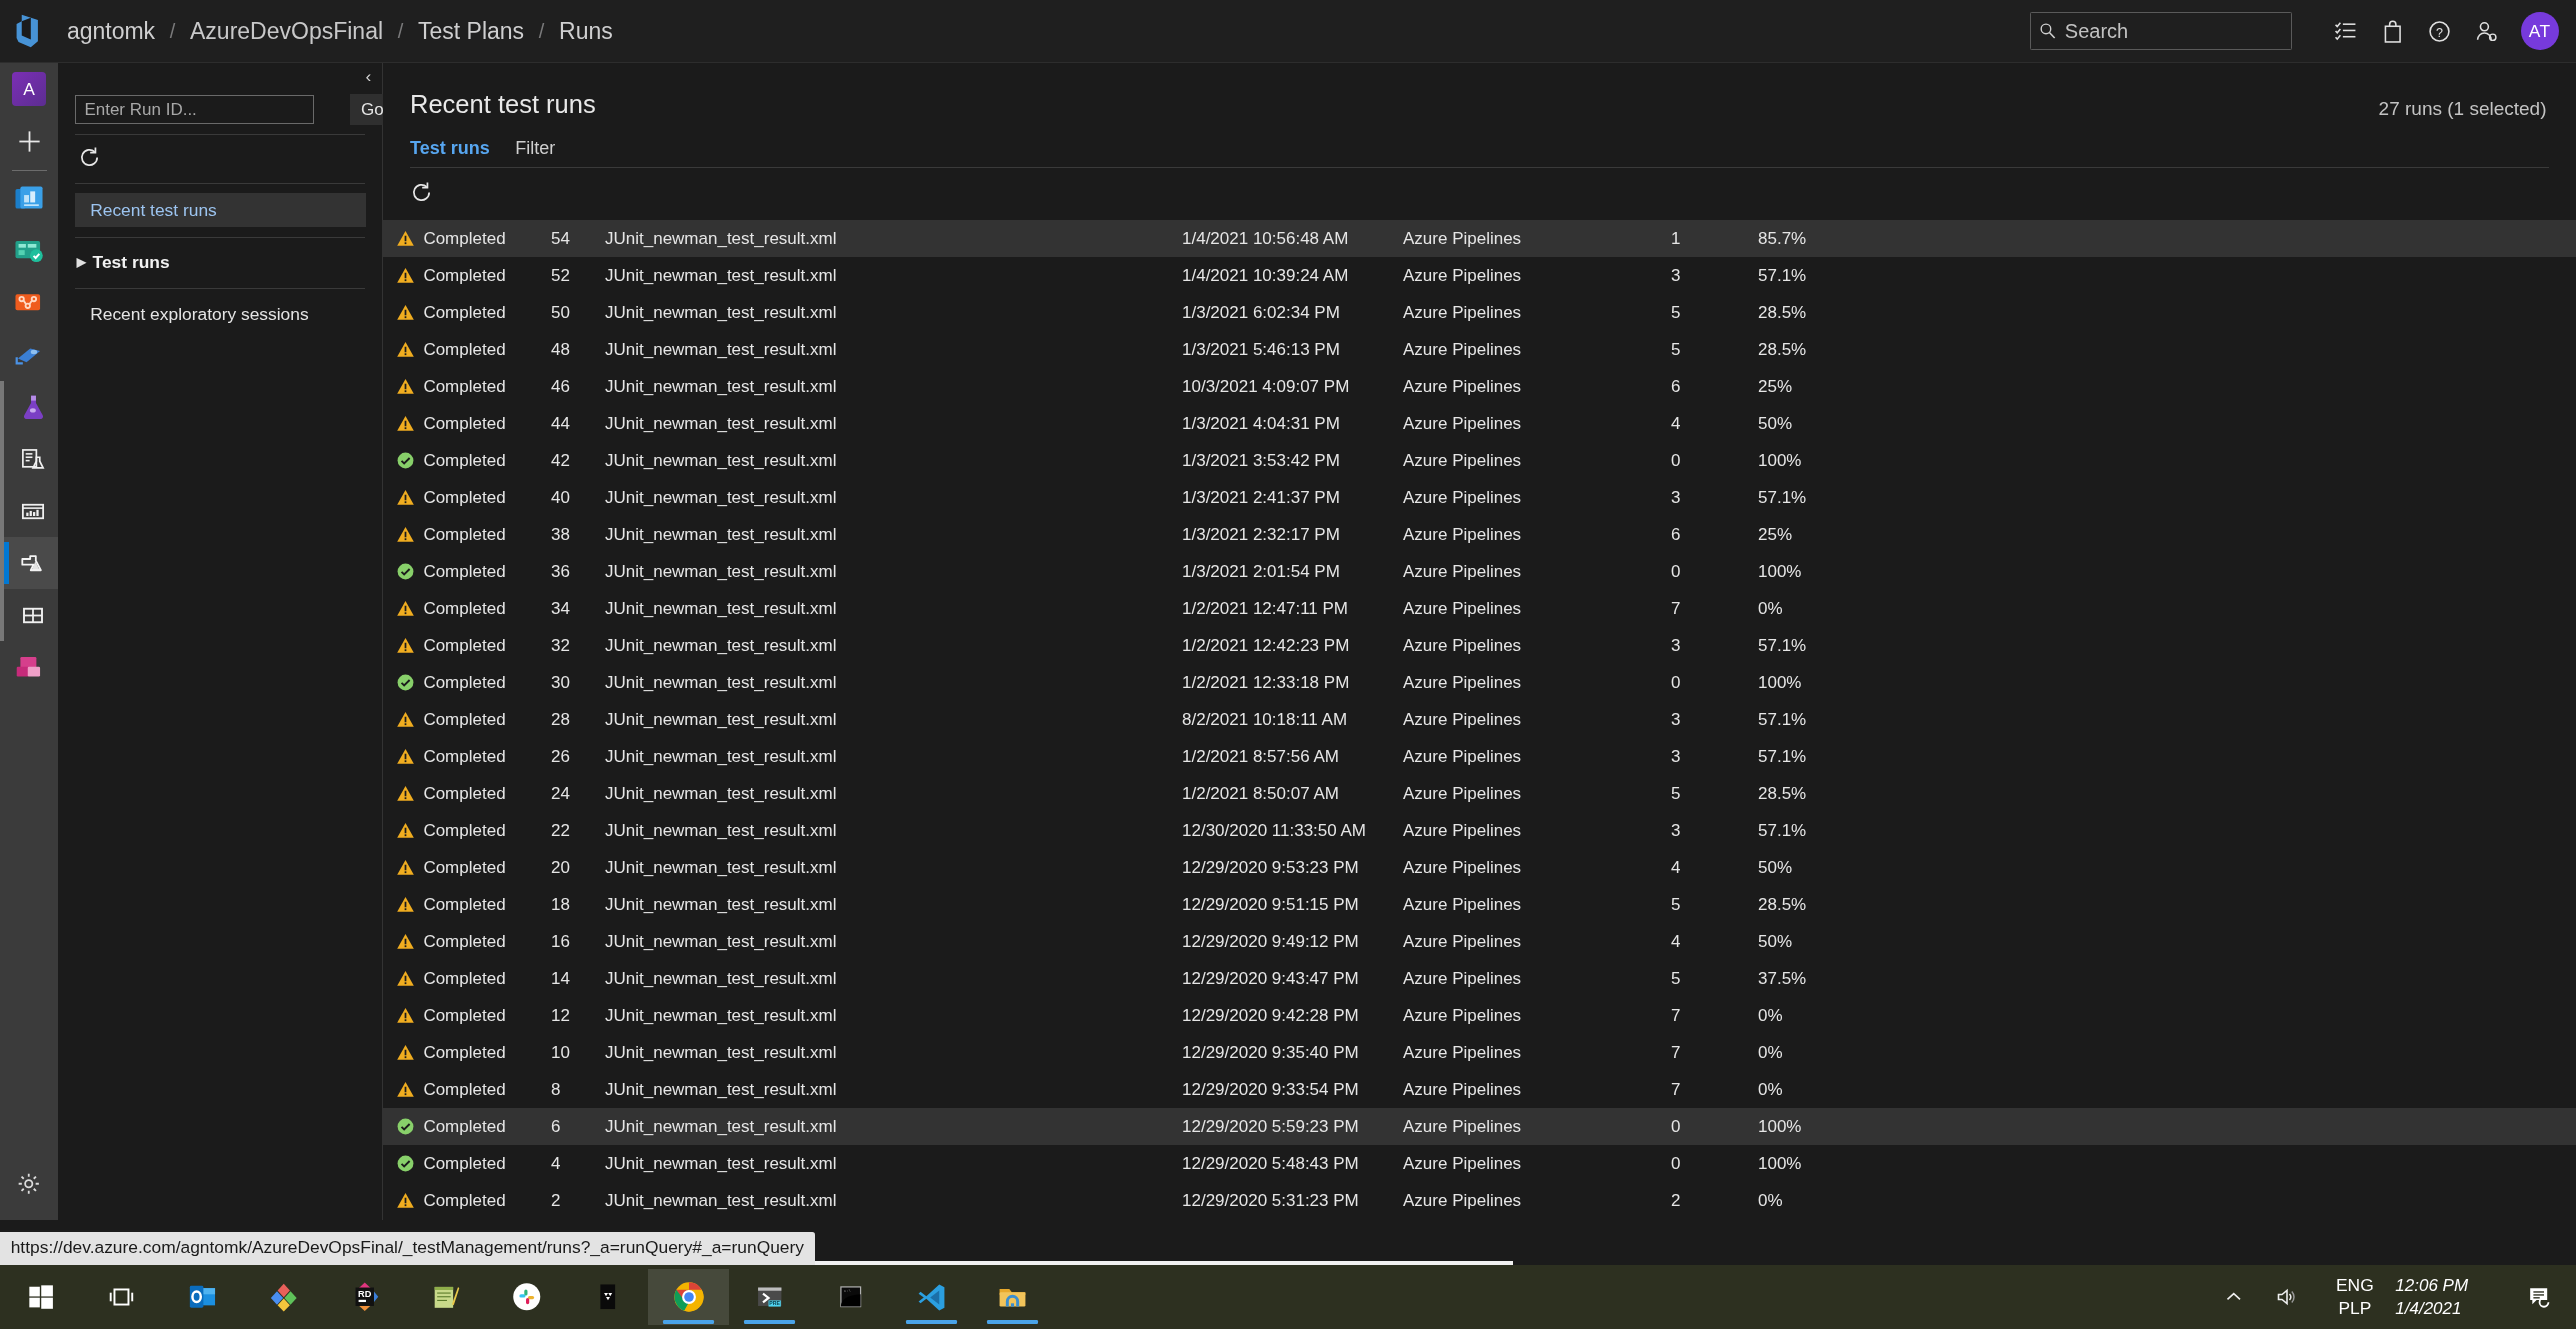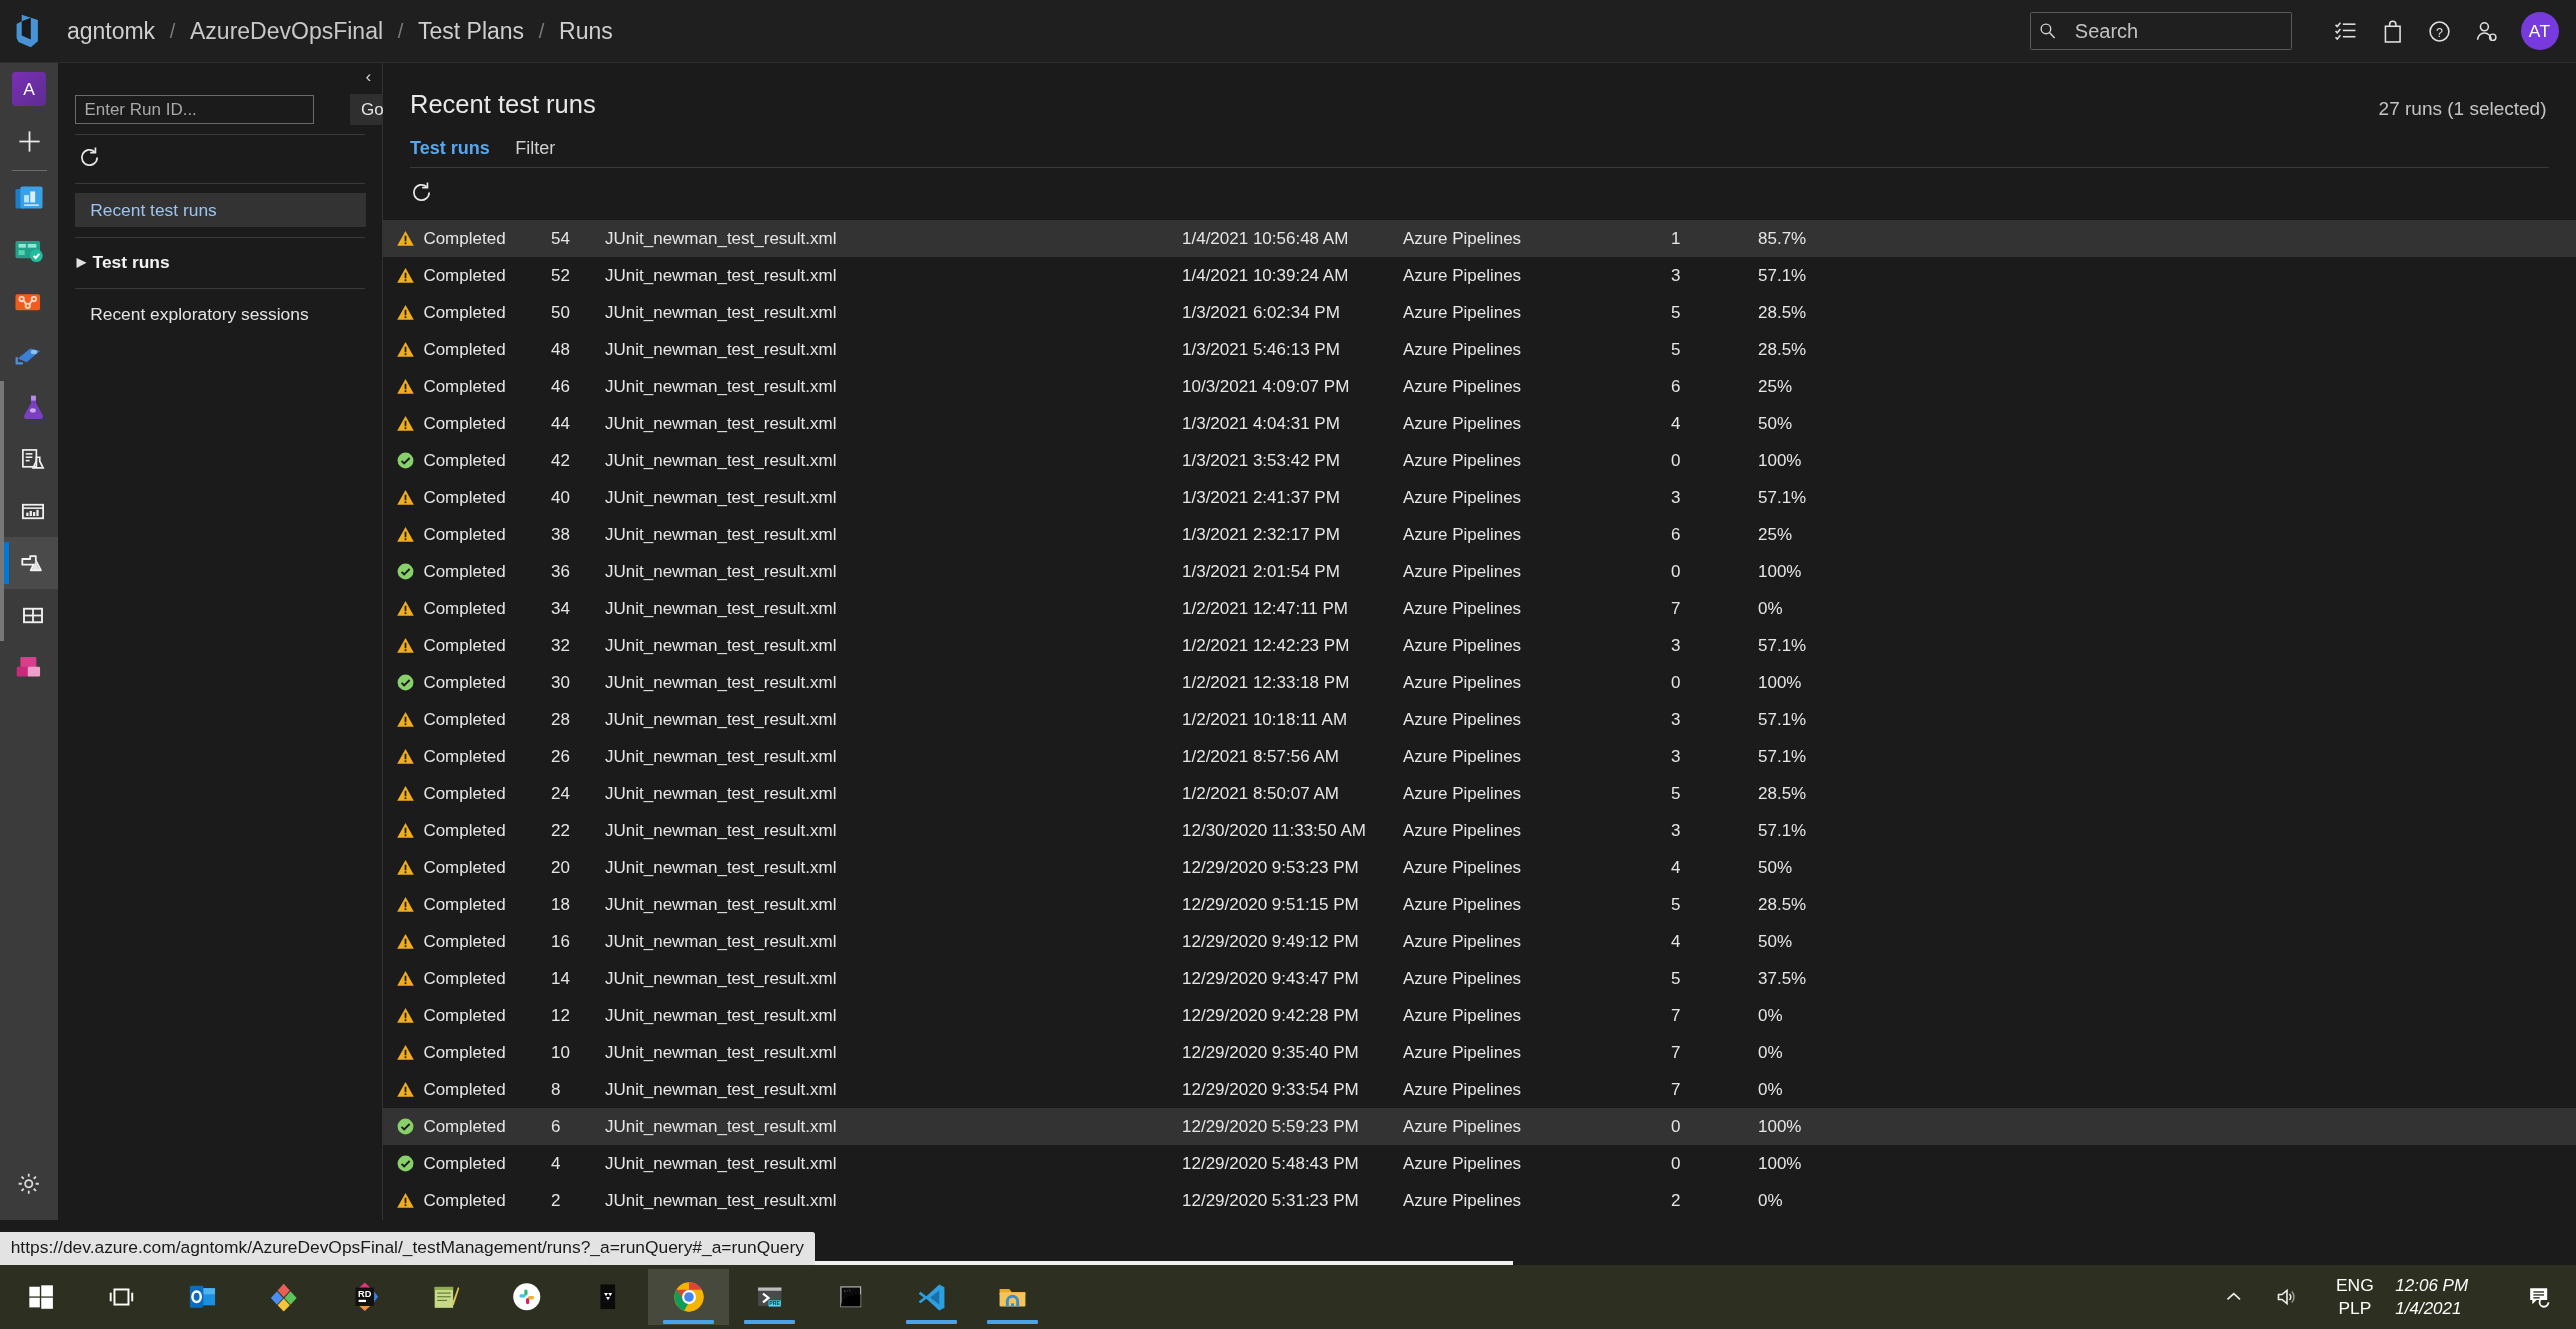--- a/index.html
+++ b/index.html
@@ -27,21 +27,20 @@
   .bc-sep { color: #7a7a7b; padding: 0 12px; font-size: 20px; }
 
   .topbar-right {
     margin-left: auto; display: flex; align-items: center; height: 63px;
     padding-right: 17.4px;
   }
   .searchbox {
     width: 262px; height: 38px; border: 0.7px solid #5a5a5a; border-radius: 1.3px;
     background: #1f1f1f; display: flex; align-items: center; padding: 0 8px;
     margin-right: 29.5px;
-    gap: 10px;
   }
   .searchbox .magn { margin-right: 8px; display:flex; }
   .searchbox input {
     background: transparent; border: none; outline: none;
     color: #d0d0d0; font-size: 20px; font-family: "Liberation Sans", sans-serif;
     width: 100%;
   }
   .searchbox input::placeholder { color: #c2c2c2; }
   .tb-icon { width: 47px; height: 63px; display: flex; align-items: center;
              justify-content: center; cursor: pointer; }
@@ -666,21 +665,21 @@
               <svg width="19" height="19" viewBox="0 0 24 24">
                 <path d="M12 2.5 L22.5 21 H1.5 Z" fill="#f0ad20"></path>
                 <rect x="10.9" y="8.5" width="2.2" height="7" fill="#1b1b1b"></rect>
                 <rect x="10.9" y="16.8" width="2.2" height="2.3" fill="#1b1b1b"></rect>
               </svg>
             </span>
             <span>Completed</span>
           </div>
           <div class="c c-runid">28</div>
           <div class="c c-title">JUnit_newman_test_result.xml</div>
-          <div class="c c-date">1/2/2021 10:18:11 AM</div>
+          <div class="c c-date">8/2/2021 10:18:11 AM</div>
           <div class="c c-build">Azure Pipelines</div>
           <div class="c c-failed">3</div>
           <div class="c c-pass">57.1%</div>
         </div>
         <div class="grid-row">
           <div class="c c-state">
             <span class="st-ico">
               <svg width="19" height="19" viewBox="0 0 24 24">
                 <path d="M12 2.5 L22.5 21 H1.5 Z" fill="#f0ad20"></path>
                 <rect x="10.9" y="8.5" width="2.2" height="7" fill="#1b1b1b"></rect>

